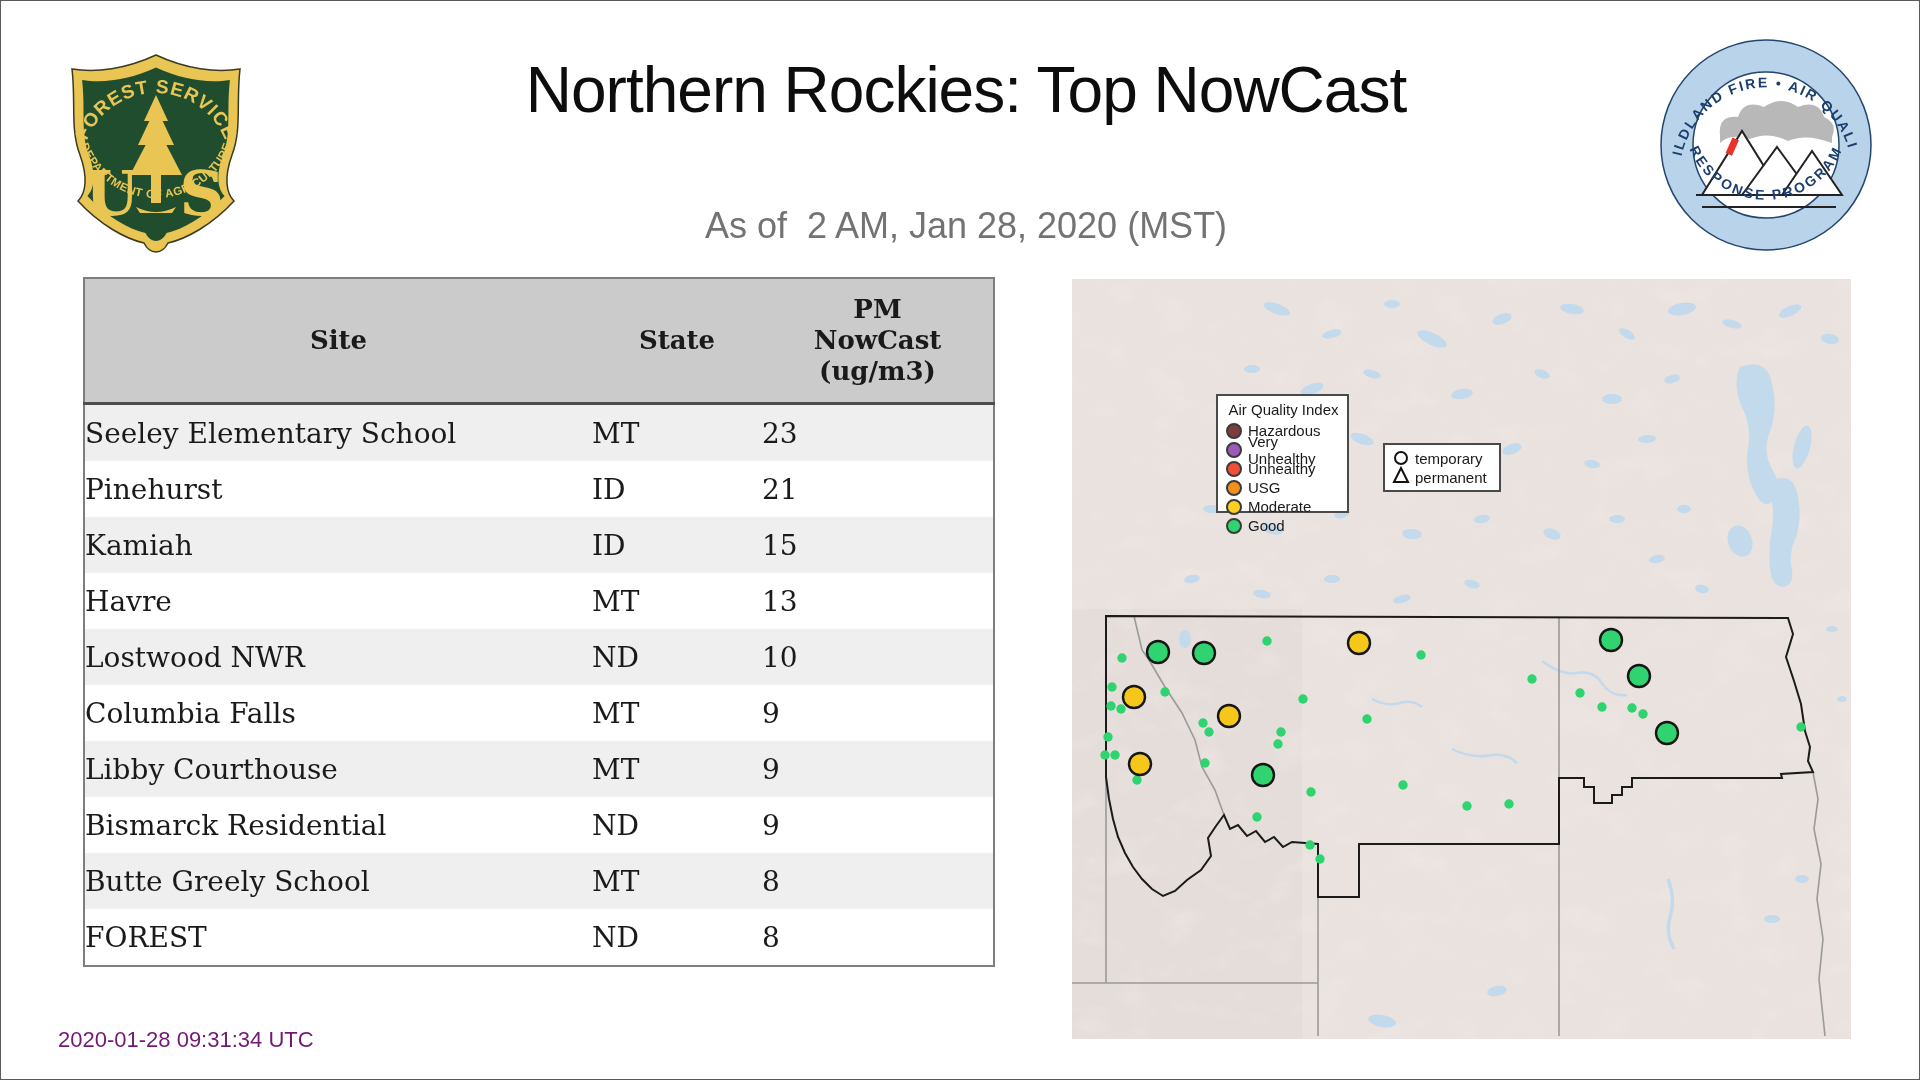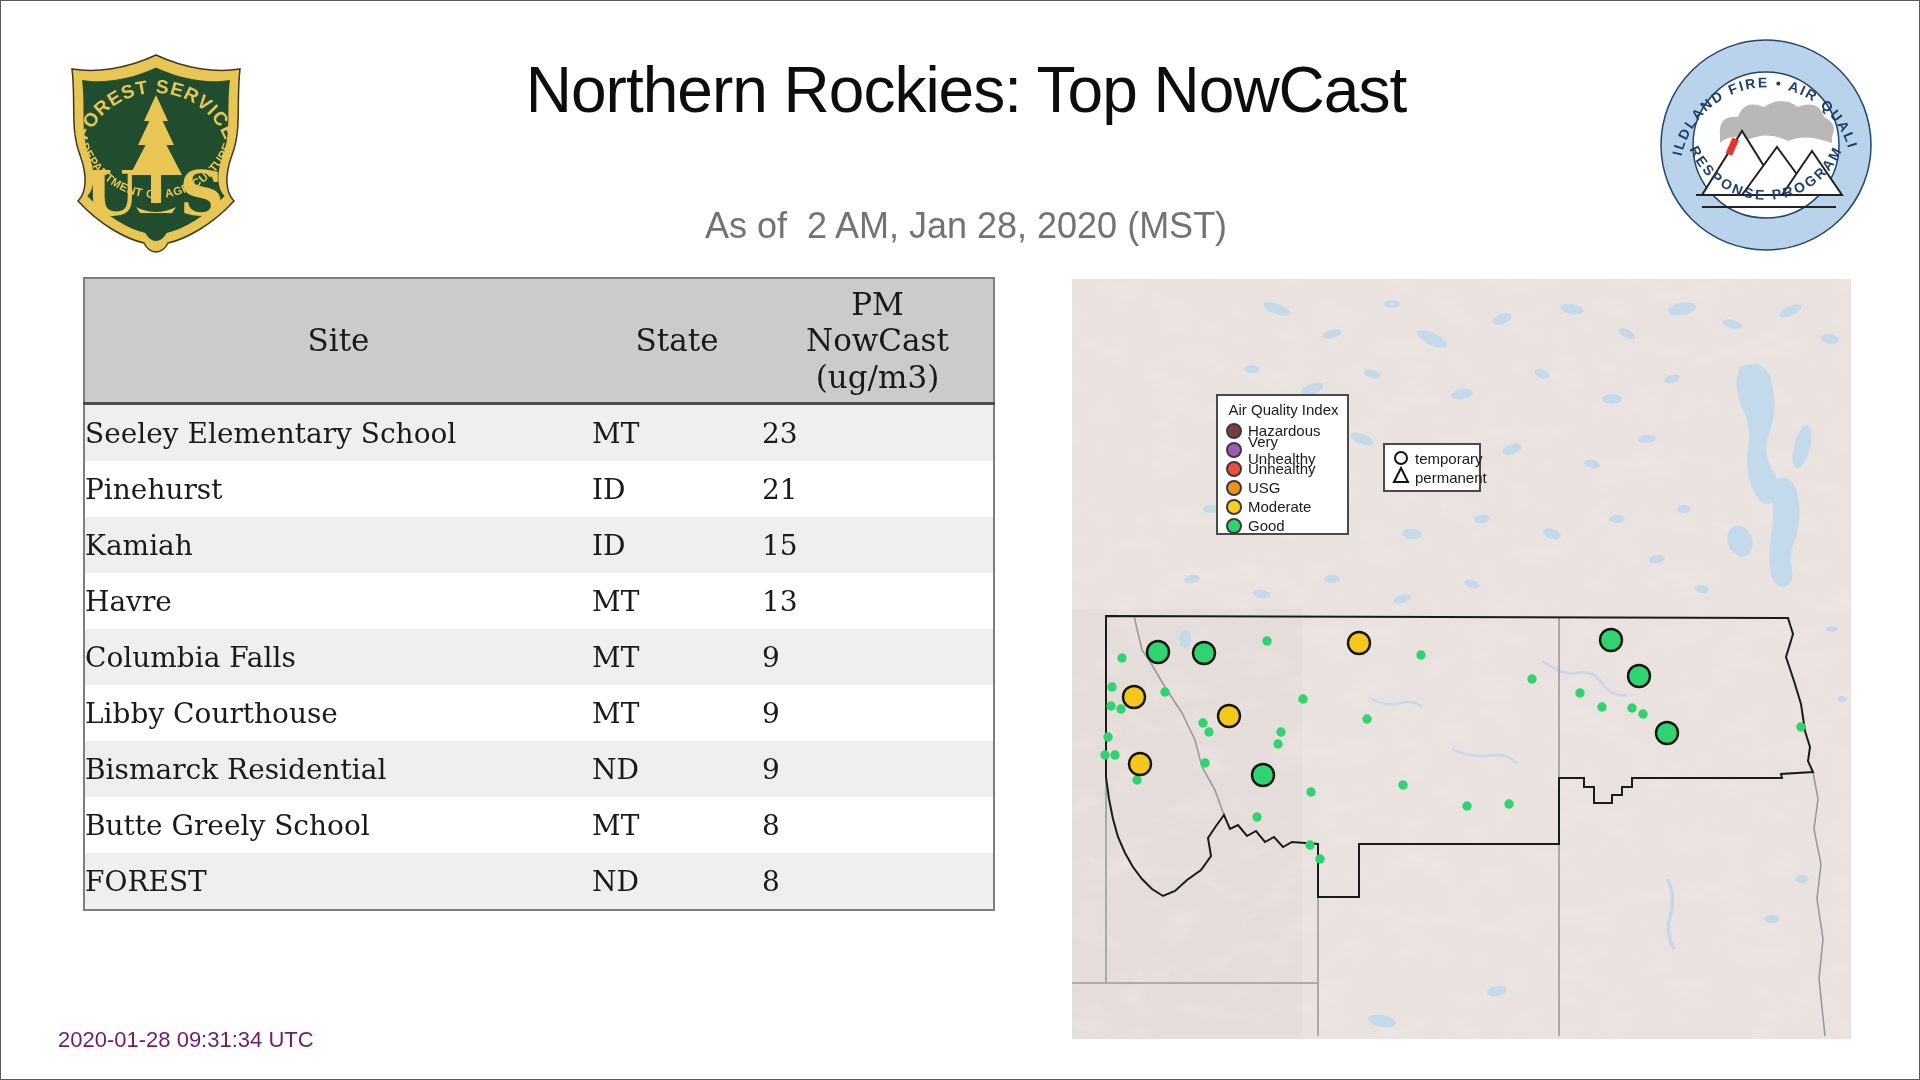--- a/index.html
+++ b/index.html
@@ -28,47 +28,47 @@
     position:absolute; left:82px; top:276px; width:910px;
     border-collapse:collapse; table-layout:fixed;
     font-family:"DejaVu Serif", serif; font-size:28px; color:#1a1a1a;
     border:2px solid #7e7e7e;
   }
   .nowcast-table col.c-site{width:508px;}
   .nowcast-table col.c-state{width:170px;}
   .nowcast-table col.c-value{width:232px;}
   .nowcast-table thead th{
     background:#cbcbcb; height:121px; vertical-align:middle; 
-    font-size:31px; font-weight:normal; line-height:1.18;
+    font-size:26px; font-weight:bold; line-height:1.18;
     border-bottom:3px solid #4d4d4d; white-space:pre-line;
   }
   .nowcast-table tbody td{
     height:56px; text-align:left; vertical-align:middle; padding:0;
   }
   .nowcast-table tbody tr:nth-child(odd){background:#efefef;}
   .nowcast-table tbody tr:nth-child(even){background:#ffffff;}
   
   .map{
     position:absolute; left:1071px; top:278px; width:779px; height:760px;
     background:#f0e9e5; overflow:hidden;
   }
   .map svg.basemap{position:absolute; left:0; top:0;}
   .aqi-legend{
-    position:absolute; left:144px; top:115px; width:133px; height:141px;
+    position:absolute; left:144px; top:115px; width:133px; height:119px;
     background:#ffffff; border:2px solid #4a4a4a; box-sizing:border-box;
     padding:4px 0 0 8px; font-size:15px; color:#1a1a1a;
   }
   .aqi-title{text-align:center; margin:1px 6px 3px 0; white-space:nowrap;}
   .aqi-item{display:flex; align-items:center; height:19px;}
   .aqi-swatch{
     display:inline-block; width:12px; height:12px; border-radius:50%;
     border:2px solid #3a3a3a; margin-right:6px; flex:0 0 auto;
   }
   .sym-legend{
-    position:absolute; left:311px; top:164px; width:98px; height:49px;
+    position:absolute; left:311px; top:164px; width:118px; height:49px;
     background:#ffffff; border:2px solid #4a4a4a; box-sizing:border-box;
     display:flex; align-items:center; padding-left:6px; font-size:15px; color:#1a1a1a;
   }
   .sym-glyphs{width:20px; height:38px; flex:0 0 auto; margin-right:4px;}
   .sym-labels{line-height:19px;}
 </style>
 </head>
 <body>
 
 <div class="slide">
@@ -161,20 +161,25 @@
         </tr>
         <tr>
           <td>Kamiah</td>
           <td>ID</td>
           <td>15</td>
         </tr>
         <tr>
           <td>Havre</td>
           <td>MT</td>
           <td>13</td>
+        </tr>
+        <tr>
+          <td>Lostwood NWR</td>
+          <td>ND</td>
+          <td>10</td>
         </tr>
         <tr>
           <td>Columbia Falls</td>
           <td>MT</td>
           <td>9</td>
         </tr>
         <tr>
           <td>Libby Courthouse</td>
           <td>MT</td>
           <td>9</td>

